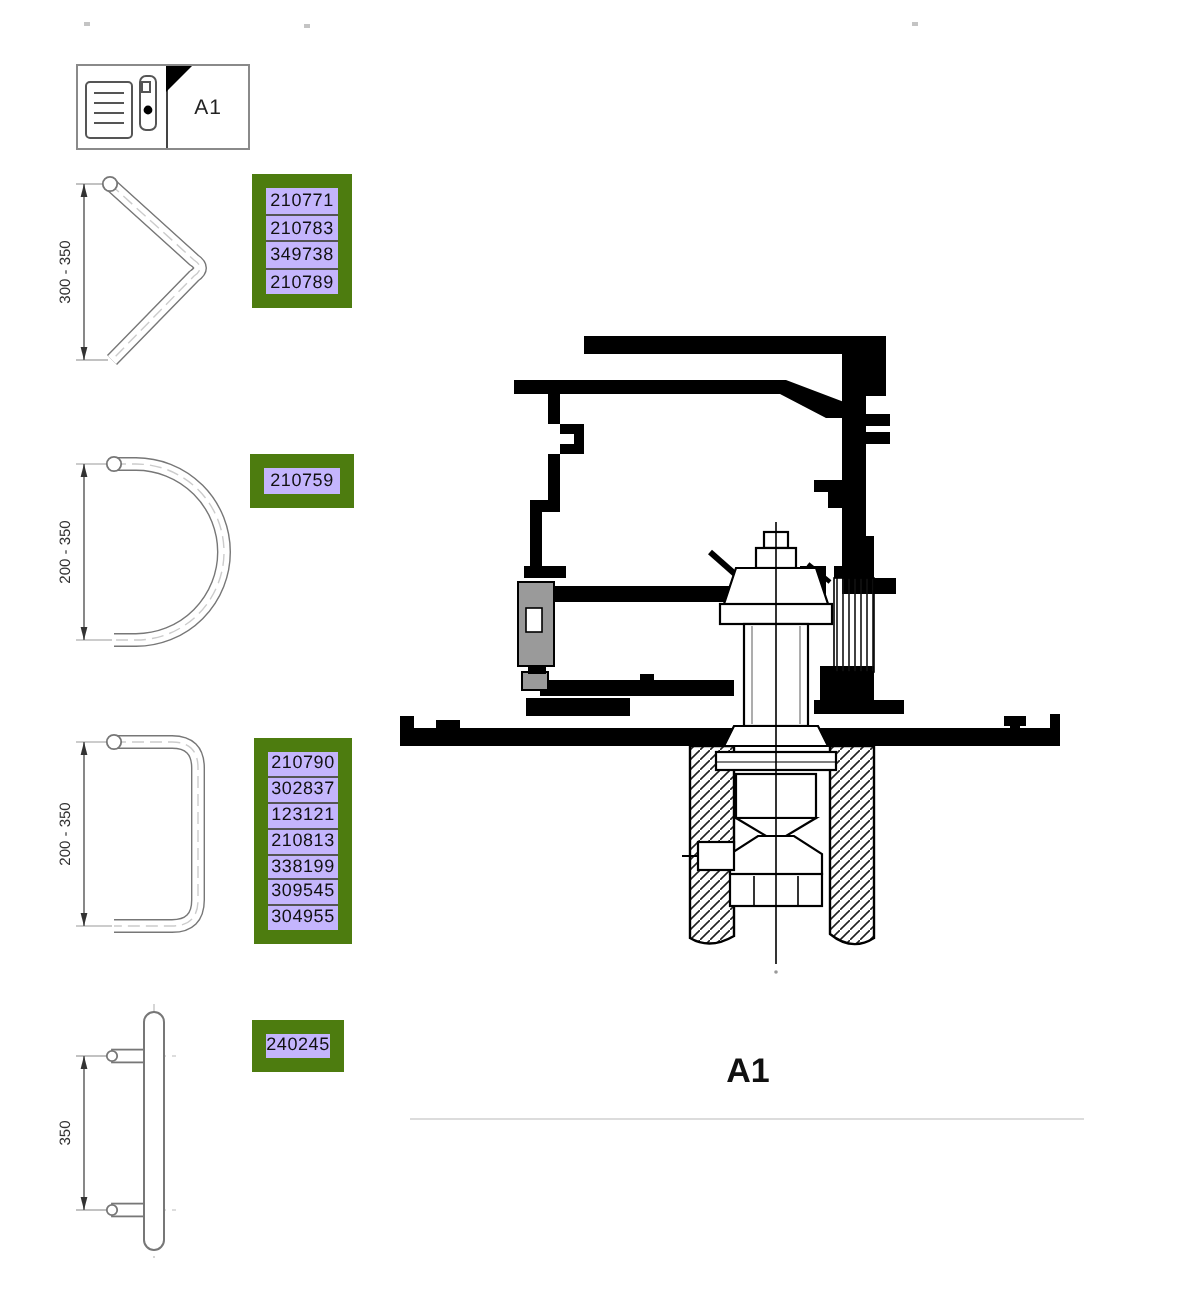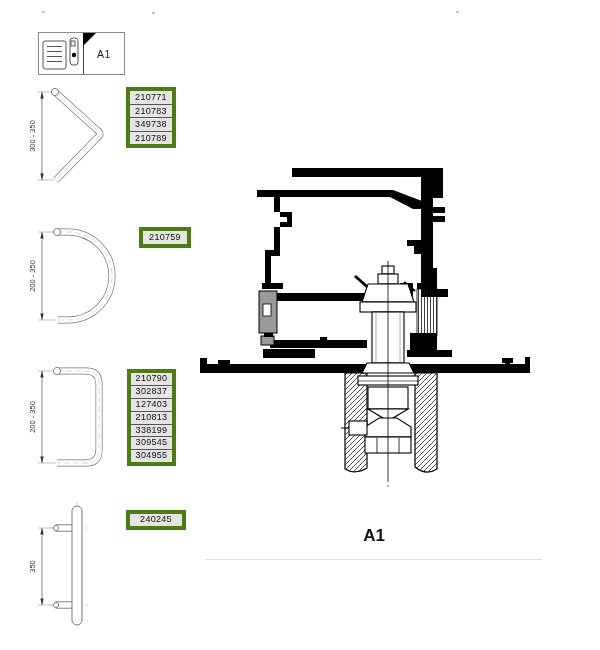--- a/index.html
+++ b/index.html
@@ -7,21 +7,21 @@
   .speck{position:absolute;width:3px;height:2px;background:#b5b5b5;opacity:.8;}
 
   
   .legend-box{position:absolute;left:38px;top:32px;width:85px;height:41px;border:1px solid #8a8a8a;background:#fff;}
   .legend-left{position:absolute;left:0;top:0;width:44px;height:41px;border-right:1px solid #444;}
   .legend-right{position:absolute;left:45px;top:0;width:40px;height:41px;display:flex;align-items:center;justify-content:center;}
   .legend-label{font-size:10.5px;color:#222;letter-spacing:.5px;}
   .corner-triangle{position:absolute;left:44px;top:0;width:0;height:0;border-top:13px solid #000;border-right:13px solid transparent;}
 
   
-  .parts-table{position:absolute;border:4px solid #4d7c0f;background:#e5e5e5;box-sizing:border-box;}
+  .parts-table{position:absolute;border:7px solid #4d7c0f;background:#c4b5fd;box-sizing:border-box;}
   .parts-table .row{border-top:1px solid #555;font-size:9px;color:#111;text-align:center;letter-spacing:.3px;}
   .parts-table .row:first-child{border-top:none;}
   .rh13 .row{height:12.6px;line-height:12.6px;}
   .rh12 .row{height:11.9px;line-height:11.9px;text-align:center;}
 
   .section-label{position:absolute;left:336px;top:526px;width:76px;text-align:center;font-size:17px;font-weight:bold;color:#111;}
   .divider-line{position:absolute;left:205px;top:559px;width:337px;height:1px;background:#dcdcdc;}
 
   svg{position:absolute;overflow:visible;}
   text{font-family:"Liberation Sans",sans-serif;}
@@ -130,35 +130,35 @@
     </g>
   </svg>
 
   <div class="parts-table rh13" style="left:126px;top:87px;width:50px;">
     <div class="row">210771</div>
     <div class="row">210783</div>
     <div class="row">349738</div>
     <div class="row">210789</div>
   </div>
 
-  <div class="parts-table rh13" style="left:125px;top:227px;width:52px;margin-left:14px;">
+  <div class="parts-table rh13" style="left:125px;top:227px;width:52px;">
     <div class="row">210759</div>
   </div>
 
   <div class="parts-table rh12" style="left:127px;top:369px;width:49px;">
     <div class="row">210790</div>
     <div class="row">302837</div>
-    <div class="row">127403</div>
+    <div class="row">123121</div>
     <div class="row">210813</div>
     <div class="row">338199</div>
     <div class="row">309545</div>
     <div class="row">304955</div>
   </div>
 
-  <div class="parts-table rh12" style="left:126px;top:510px;width:60px;">
+  <div class="parts-table rh12" style="left:126px;top:510px;width:46px;">
     <div class="row">240245</div>
   </div>
 
   <svg style="left:195px;top:150px;" width="345" height="345" viewBox="0 0 345 345">
     <defs>
       <pattern id="dh" patternUnits="userSpaceOnUse" width="5" height="5">
         <path d="M0,5 L5,0" stroke="#222" stroke-width="0.8" fill="none"></path>
       </pattern>
       <pattern id="vh" patternUnits="userSpaceOnUse" width="3" height="3">
         <line x1="1.5" y1="0" x2="1.5" y2="3" stroke="#111" stroke-width="0.8"></line>

